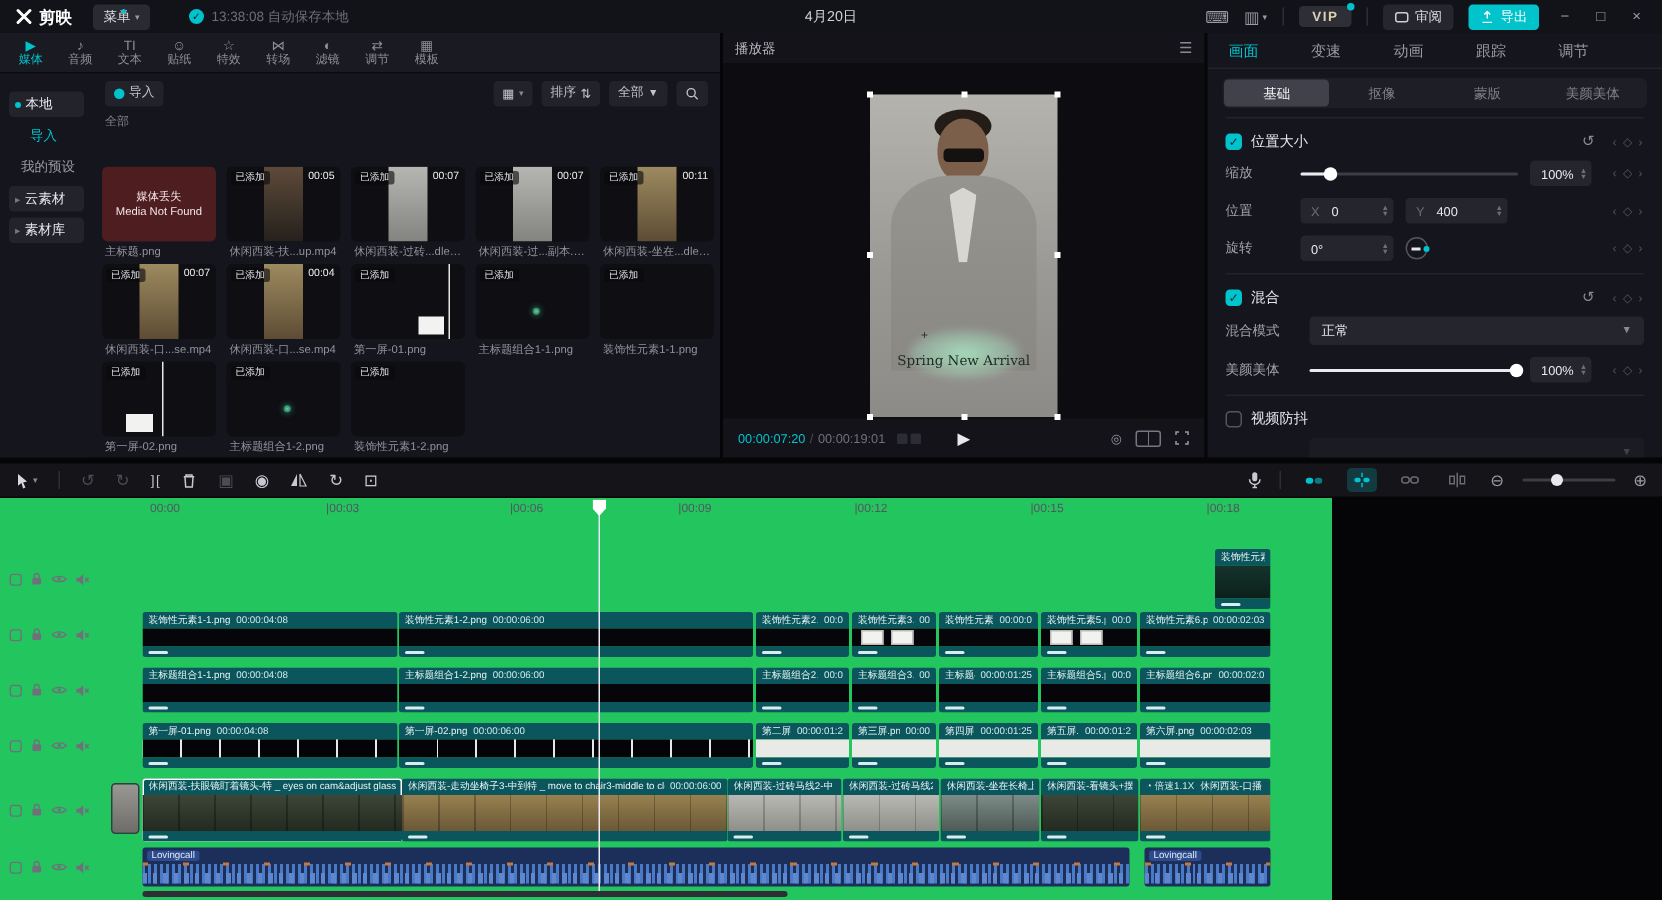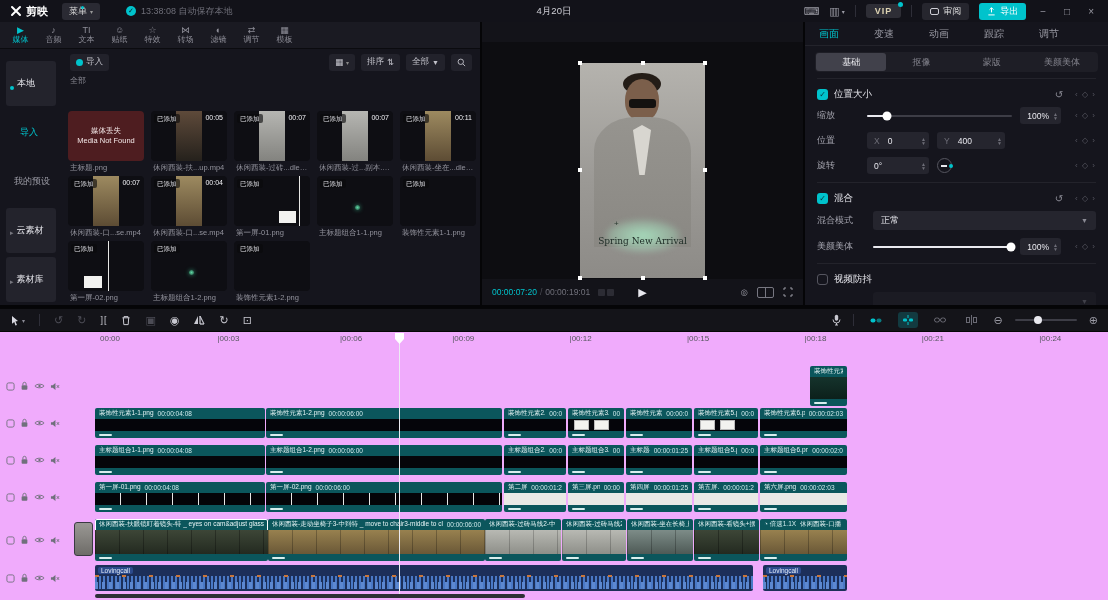--- a/index.html
+++ b/index.html
@@ -28,21 +28,21 @@
   .bubble{width:9px;height:7px;border:1px solid #cfcfd6;border-radius:2px;display:inline-block}
   .winbtn{color:#9a9aa4;font-size:10px;padding:0 4px}
   
   #media-panel{position:absolute;left:0;top:22px;width:480px;height:283px;background:#15151d;overflow:hidden}
   #media-tabs{display:flex;height:27px;background:#1a1a22;border-bottom:1px solid #0b0b0f;padding-left:4px}
   #media-tabs .tab{width:33px;display:flex;flex-direction:column;align-items:center;justify-content:center;
     color:#8e8e98;font-size:8px;line-height:1.15;gap:0}
   #media-tabs .tab .ticon{font-size:9px;height:10px}
   #media-tabs .tab.active{color:#00c3cc}
   #lib-sidebar{position:absolute;left:0;top:27px;width:62px;bottom:0;background:#15151d;padding-top:8px}
-  .side-item{margin:4px 6px;font-size:9px;color:#9a9aa4;display:flex;align-items:flex-end;gap:3px;padding:16px 4px}
+  .side-item{margin:4px 6px;font-size:9px;color:#9a9aa4;display:flex;align-items:center;gap:3px;padding:2px 4px}
   .side-item.chip-style{background:#23232c;border-radius:3px;color:#e8e8ee}
   .side-item.teal-style{color:#00c3cc;padding-left:14px}
   .side-item.plain{padding-left:8px}
   .sdot{width:4px;height:4px;border-radius:50%;background:#00c3cc;flex:0 0 auto}
   .sarrow{color:#77777f;font-size:7px}
   #media-content{position:absolute;left:62px;top:27px;right:0;bottom:0}
   #mc-head{display:flex;align-items:center;height:26px;padding:0 8px;gap:6px}
   #mc-head .right{margin-left:auto;display:flex;gap:6px;align-items:center}
   .mchip{background:#22222b;border-radius:3px;height:17px;display:flex;align-items:center;gap:3px;
     padding:0 6px;font-size:8.5px;color:#c2c2ca}
@@ -137,21 +137,21 @@
   .tool{color:#c8c8d0;font-size:11px;display:flex;align-items:center;gap:2px}
   .tool.dim2{color:#4c4c55}
   .tool .dd{font-size:6px;color:#8a8a94}
   #tl-toolbar .right{margin-left:auto;display:flex;align-items:center;gap:12px}
   .togglebox{width:20px;height:16px;border-radius:3px;display:flex;align-items:center;justify-content:center}
   .togglebox.on{background:#123a40}
   .zslider{position:relative;width:62px;height:2px;background:#3d3d46;border-radius:1px}
   .zslider .knob{position:absolute;left:38%;top:50%;width:8px;height:8px;border-radius:50%;background:#e8e8ee;
     transform:translate(-50%,-50%)}
   
-  #timeline{position:absolute;left:0;top:332px;width:1108px;height:268px;background:#f0abfc;overflow:hidden}
+  #timeline{position:absolute;left:0;top:332px;width:888px;height:268px;background:#22c55e;overflow:hidden}
   #ruler{position:absolute;left:95px;right:0;top:0;height:15px;font-size:8px;color:#55555e}
   #ruler .rl{position:absolute;top:2px}
   .t-head{position:absolute;left:6px;display:flex;align-items:center;gap:5px}
   .t-row{position:absolute;left:0;right:0}
   .clip{position:absolute;border-radius:2px;overflow:hidden}
   .clip .chead{height:11px;background:#0b565c;display:flex;align-items:center;gap:4px;padding:0 4px;
     font-size:6.5px;color:#e6f4f5;white-space:nowrap;overflow:hidden}
   .clip .chead .cdur{color:#cfeaec;flex:0 0 auto}
   .clip .cbody{background:#05050a;position:relative}
   .clip .cfoot{height:7px;background:#0b565c;position:relative}
@@ -404,20 +404,24 @@
           <div class="thumb ">
             <span class="badge">已添加</span>
           </div>
           <div class="tlabel">装饰性元素1-2.png</div>
         </div>
       </div>
   </div>
 </div>
 
 <div id="player">
+  <div id="player-head">
+    <span>播放器</span>
+    <span class="menu">☰</span>
+  </div>
   <div id="canvas">
     <div id="video">
       <div class="hair"></div>
       <div class="head-shape"></div>
       <div class="shades"></div>
       <div class="torso"></div>
       <div class="shirt"></div>
       <div class="blob"></div>
       <div class="ov-plus">+</div>
       <div class="ov-text">Spring New Arrival</div>

